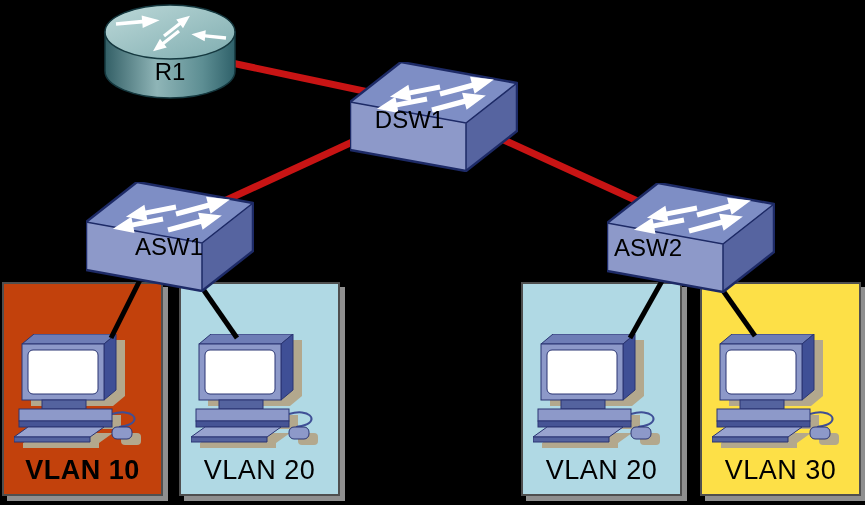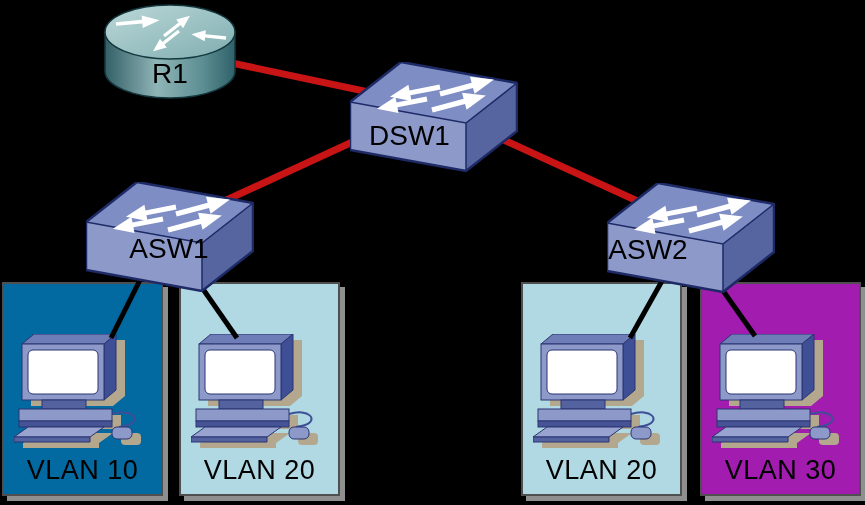--- a/index.html
+++ b/index.html
@@ -5,21 +5,21 @@
   html,body{margin:0;padding:0;background:#000;}
   .stage{position:relative;width:865px;height:505px;background:#000;overflow:hidden;
          font-family:"Liberation Sans", sans-serif;}
   .links{position:absolute;left:0;top:0;z-index:2;pointer-events:none;}
   .vlan-box{position:absolute;top:282px;width:161px;height:214px;box-sizing:border-box;
             border:2px solid #4f4f4f;box-shadow:5px 5px 0 #8f8f8f;z-index:1;}
   .vlan-box .pc{position:absolute;left:10px;top:50px;}
   .vlan-label{position:absolute;bottom:8px;left:0;width:100%;text-align:center;
               font-size:27px;color:#000;letter-spacing:0.5px;}
   .device{position:absolute;z-index:3;}
-  .device-label{position:absolute;z-index:4;text-align:center;font-size:28px;color:#000;}
+  .device-label{position:absolute;z-index:4;text-align:center;font-size:24px;color:#000;}
   .b1{left:2px;} .b2{left:179px;} .b3{left:521px;} .b4{left:700px;}
   .defs{position:absolute;width:0;height:0;}
 </style>
 </head>
 <body>
 
 <div class="stage">
 
   <svg class="defs" aria-hidden="true">
     <defs>
@@ -68,39 +68,39 @@
         <rect x="28" y="66" width="44" height="9" fill="#54639f" stroke="#2a3572"></rect>
         <rect x="5" y="75" width="93" height="12" fill="#8d99c9" stroke="#2a3572"></rect>
         <rect x="5" y="87" width="93" height="6" fill="#465495" stroke="#2a3572"></rect>
         <polygon points="0,103 14,93 90,93 76,103" fill="#98a3cf" stroke="#2a3572"></polygon>
         <polygon points="0,103 76,103 76,108 0,108" fill="#54639f" stroke="#2a3572"></polygon>
         <rect x="98" y="93" width="20" height="12" rx="5" fill="#8d99c9" stroke="#2a3572"></rect>
       </g>
     </defs>
   </svg>
 
-  <div class="vlan-box b1" style="background: #0369a1;">
+  <div class="vlan-box b1" style="background: #c2410c; font-weight: bold;">
     <svg class="pc" width="132" height="114" viewBox="0 0 132 114">
         <use href="#pc"></use>
       </svg>
     <div class="vlan-label">VLAN 10</div>
   </div>
   <div class="vlan-box b2" style="background: rgb(176, 217, 228);">
     <svg class="pc" width="132" height="114" viewBox="0 0 132 114">
         <use href="#pc"></use>
       </svg>
     <div class="vlan-label">VLAN 20</div>
   </div>
   <div class="vlan-box b3" style="background: rgb(176, 217, 228);">
     <svg class="pc" width="132" height="114" viewBox="0 0 132 114">
         <use href="#pc"></use>
       </svg>
     <div class="vlan-label">VLAN 20</div>
   </div>
-  <div class="vlan-box b4" style="background: #a21caf;">
+  <div class="vlan-box b4" style="background: #fde047;">
     <svg class="pc" width="132" height="114" viewBox="0 0 132 114">
         <use href="#pc"></use>
       </svg>
     <div class="vlan-label">VLAN 30</div>
   </div>
 
   <svg class="links" width="865" height="505" viewBox="0 0 865 505">
     <line x1="170" y1="50" x2="430" y2="105" stroke-width="7" stroke="#c81414"></line>
     <line x1="400" y1="120" x2="170" y2="226" stroke-width="7" stroke="#c81414"></line>
     <line x1="460" y1="120" x2="692" y2="226" stroke-width="7" stroke="#c81414"></line>
@@ -115,21 +115,21 @@
         <use href="#rtr"></use>
       </svg>
   </div>
   <div class="device-label" style="left:135px;top:58px;width:70px;">R1</div>
 
   <div class="device" style="left:350px;top:62px;">
     <svg width="168" height="110" viewBox="0 0 168 110">
         <use href="#sw"></use>
       </svg>
   </div>
-  <div class="device-label" style="left:352px;top:120px;width:115px;">DSW1</div>
+  <div class="device-label" style="left:352px;top:106px;width:115px;">DSW1</div>
 
   <div class="device" style="left:86px;top:182px;">
     <svg width="168" height="110" viewBox="0 0 168 110">
         <use href="#sw"></use>
       </svg>
   </div>
   <div class="device-label" style="left:114px;top:233px;width:110px;">ASW1</div>
 
   <div class="device" style="left:607px;top:183px;">
     <svg width="168" height="110" viewBox="0 0 168 110">

